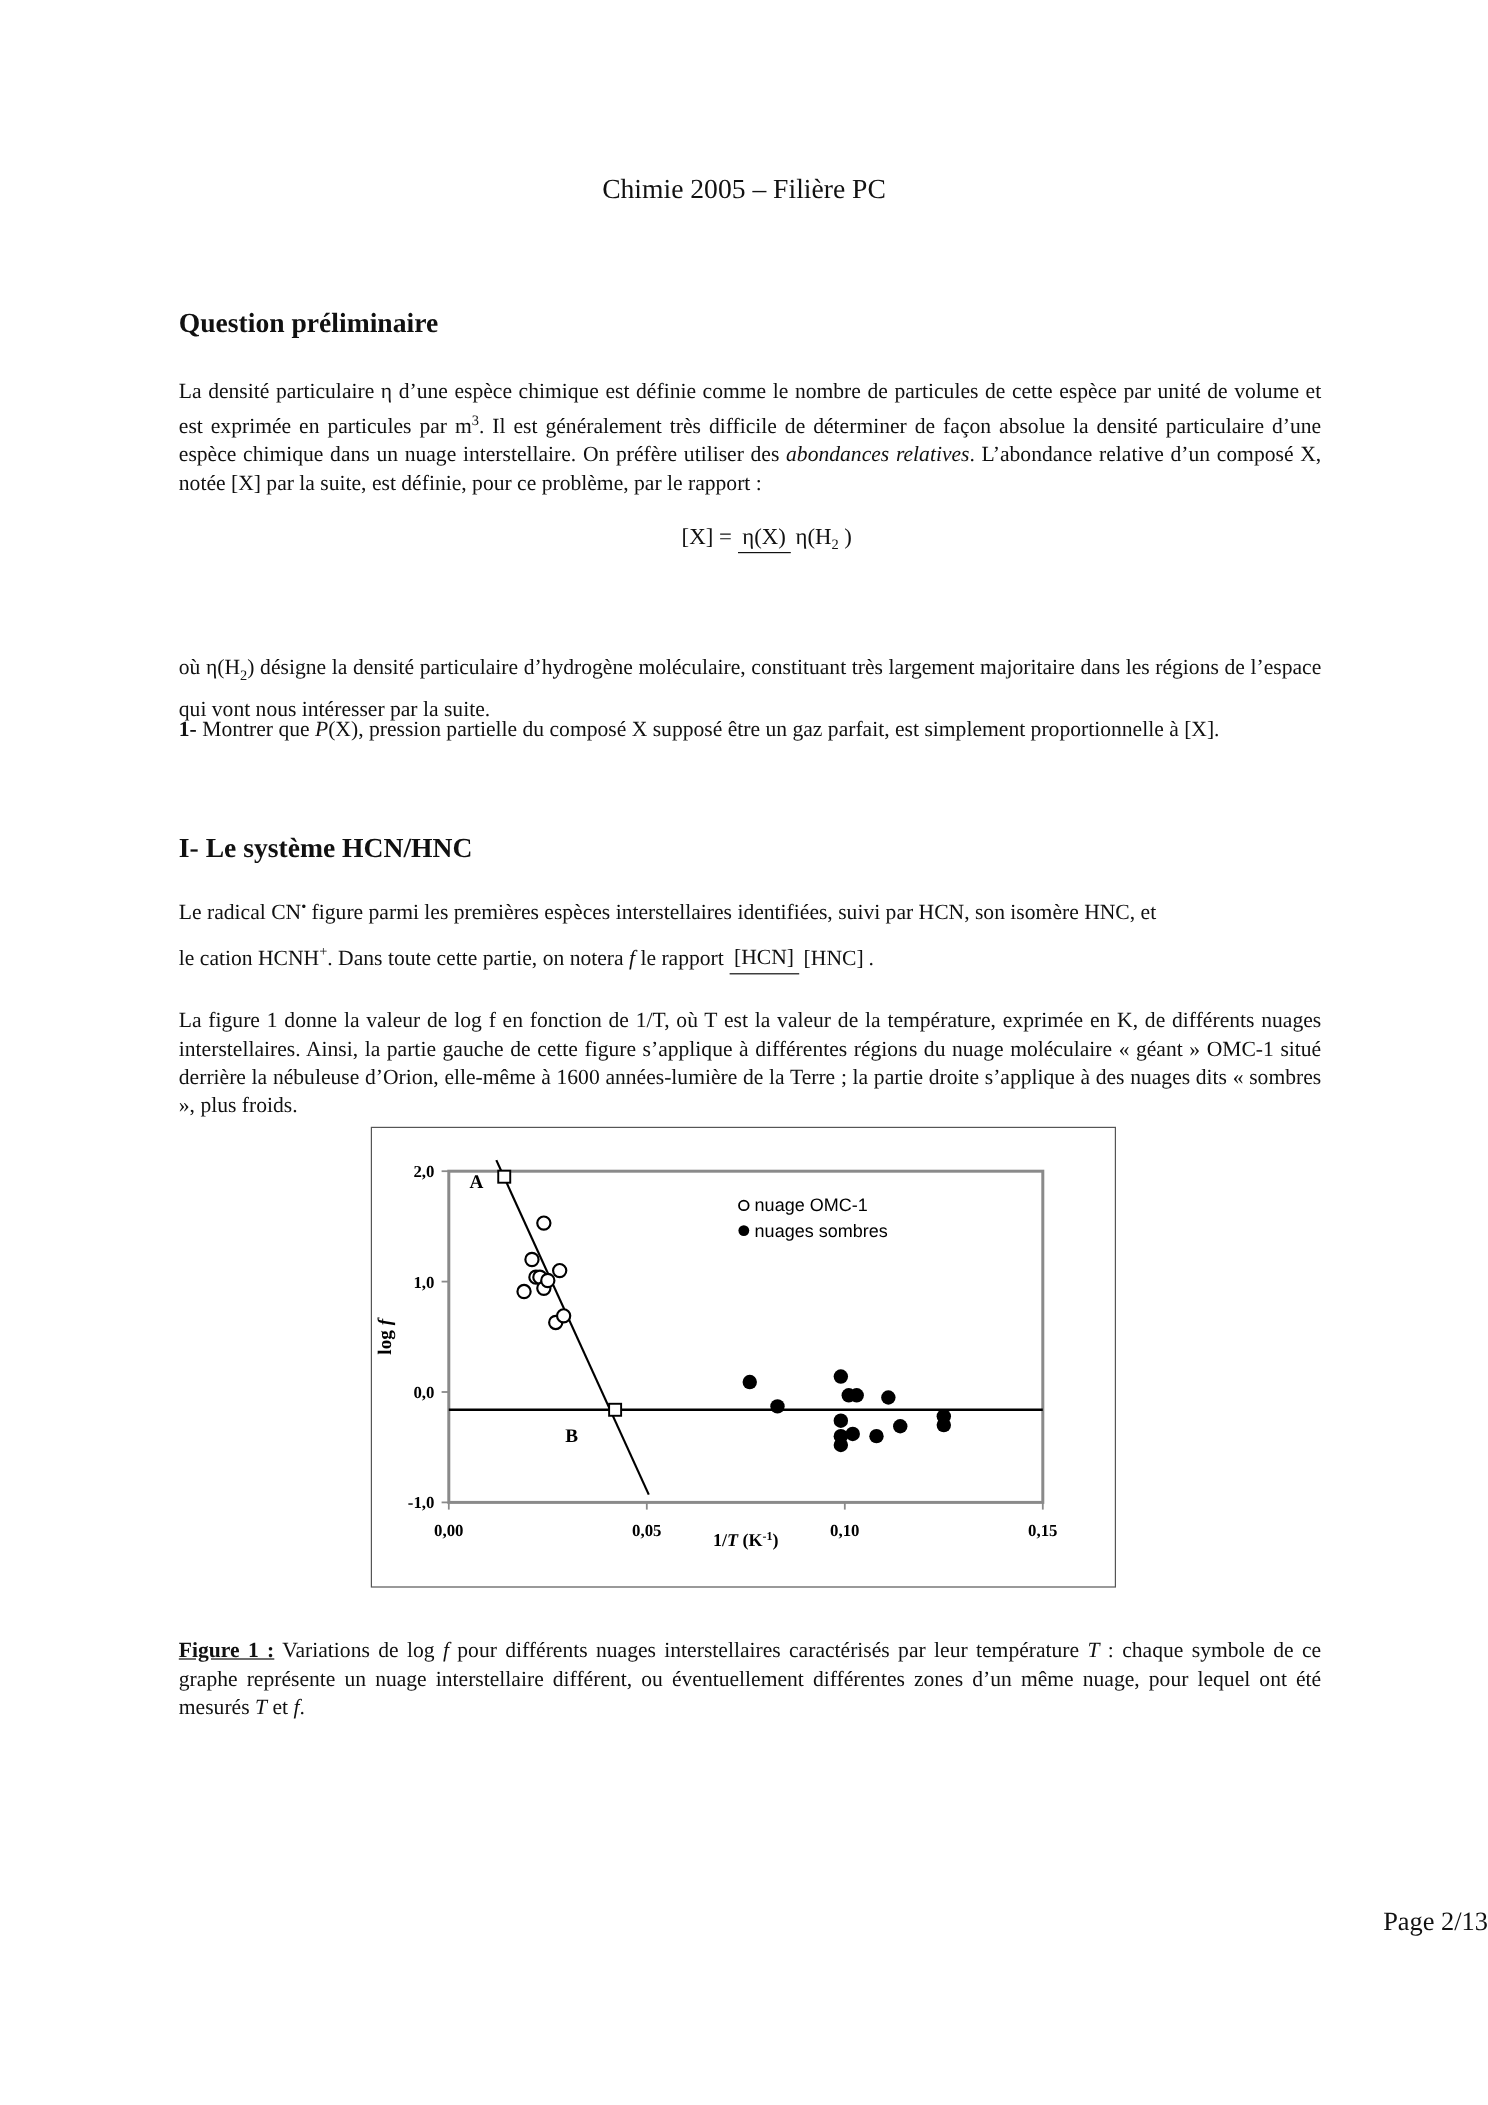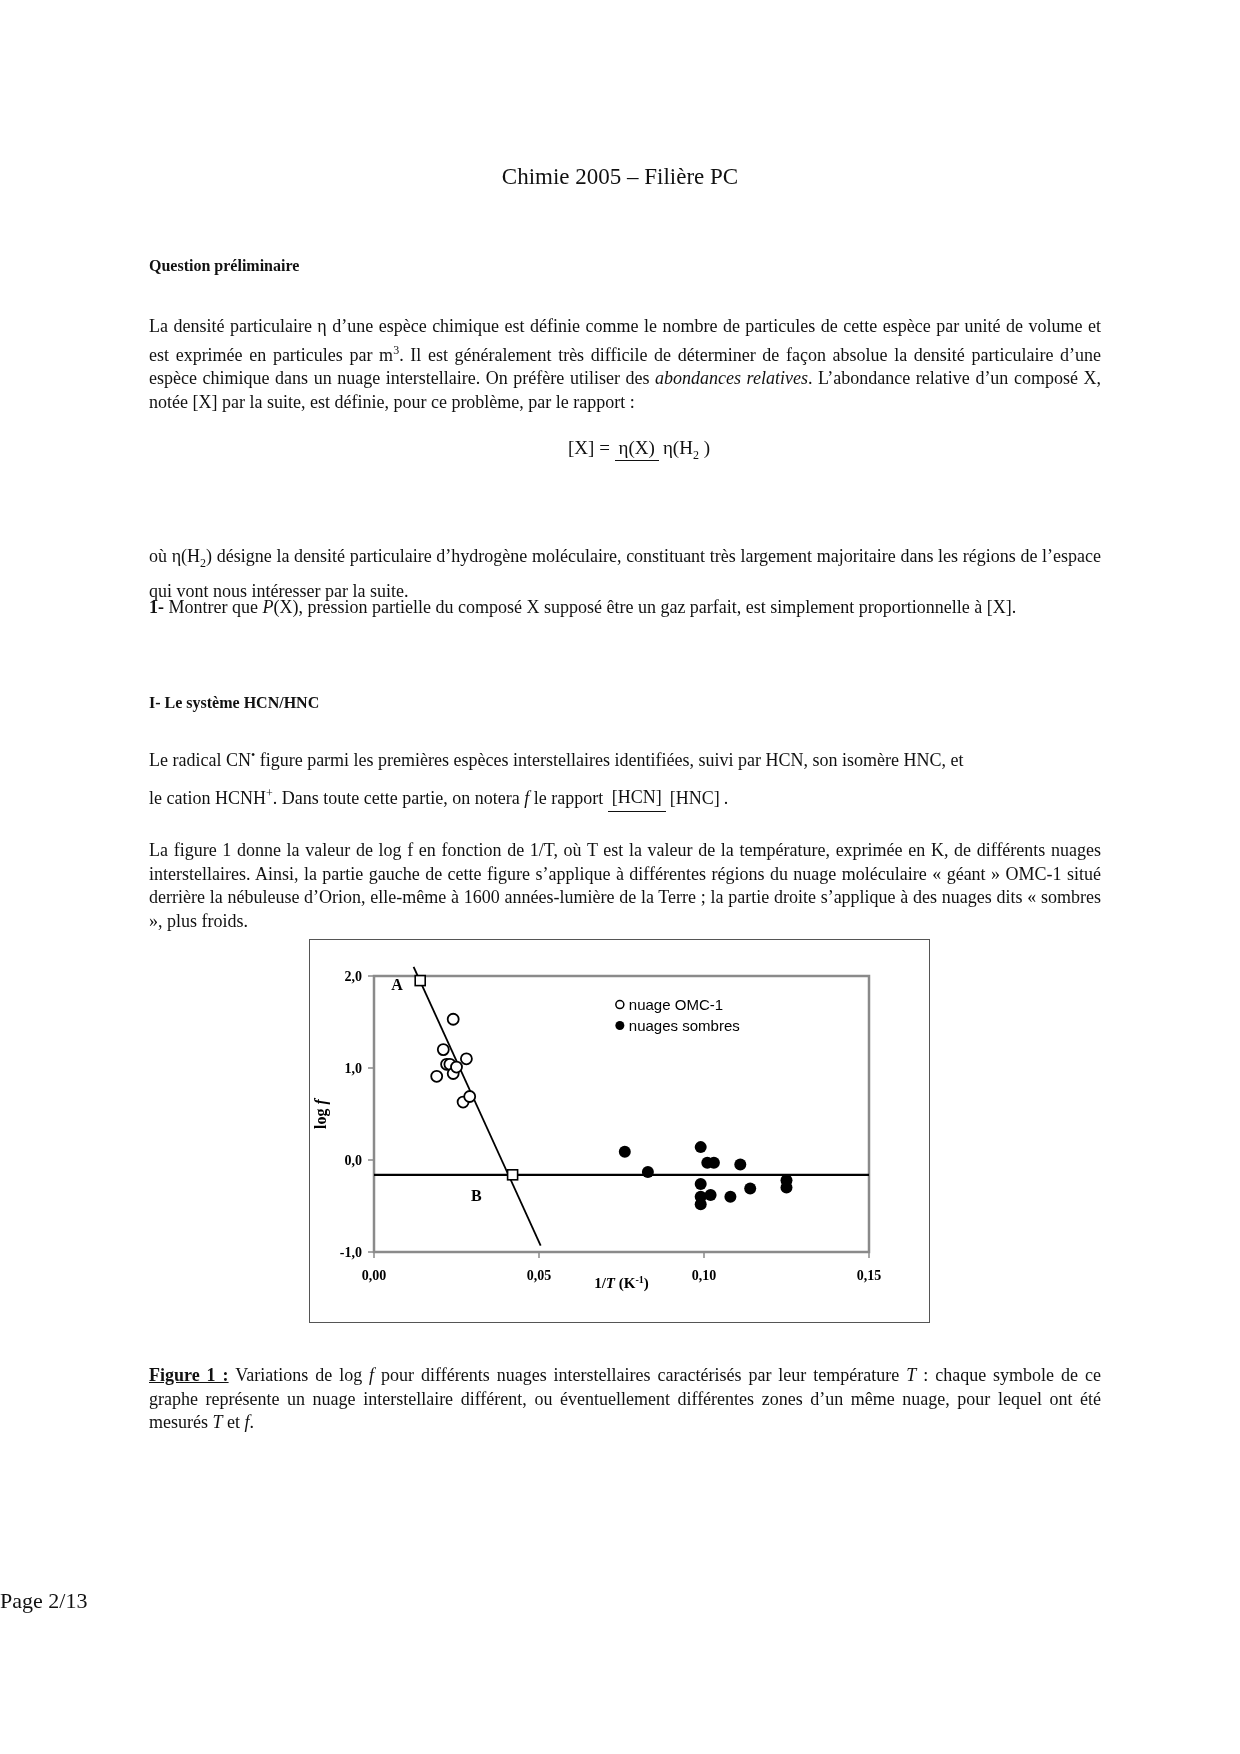--- a/index.html
+++ b/index.html
@@ -1,33 +1,33 @@
 <!DOCTYPE html>
 <html><head>
 <meta charset="utf-8">
 <style>
   html, body { margin:0; padding:0; background:#fff; }
   body { width:1240px; height:1754px; position:relative; overflow:hidden;
          font-family:"Liberation Serif", serif; color:#111; }
   .abs { position:absolute; }
-  .running-head { top:164px; left:0; width:1240px; text-align:center; font-size:23px; }
-  h2 { margin:0; font-size:16px; font-weight:bold; position:absolute; left:149px; }
+  .running-head { top:145px; left:0; width:1240px; text-align:center; font-size:23px; }
+  h2 { margin:0; font-size:23px; font-weight:bold; position:absolute; left:149px; }
   .para { position:absolute; left:149px; width:952px; font-size:18px; line-height:23.5px;
           text-align:justify; }
   .eq { position:absolute; font-size:19px; }
   .frac { display:inline-flex; align-items:center; vertical-align:middle; }
   .frac .num { border-bottom:1.3px solid #111; padding:0 4px 1px 4px; }
   .frac .den { padding:1px 4px 0 4px;font-family:Liberation Serif, serif; }
   sub, sup { font-size:12px; }
   .figure-frame { position:absolute; left:309px; top:939px; width:621px; height:384px;
                   border:1.5px solid #555; box-sizing:border-box; }
   svg text { font-family:"Liberation Serif", serif; }
   .legend text { font-family:"Liberation Sans", sans-serif; }
   .caption-title { font-weight:bold; text-decoration:underline; }
-  .page-num { top:1588px; left:0; width:1240px; text-align:left; font-size:22px; }
+  .page-num { top:1588px; left:0; width:1240px; text-align:right; font-size:22px; }
 </style>
 </head>
 <body>
 
 <div class="abs running-head">Chimie 2005 – Filière PC</div>
 
 <h2 style="top:257px">Question préliminaire</h2>
 
 <div class="para" style="top:315px"><span>La densité particulaire η d’une espèce chimique est définie comme le nombre de particules de cette espèce par unité de volume et est exprimée en particules par m</span><sup>3</sup><span>. Il est généralement très difficile de déterminer de façon absolue la densité particulaire d’une espèce chimique dans un nuage interstellaire. On préfère utiliser des </span><i>abondances relatives</i><span>. L’abondance relative d’un composé X, notée [X] par la suite, est définie, pour ce problème, par le rapport :</span></div>
 

